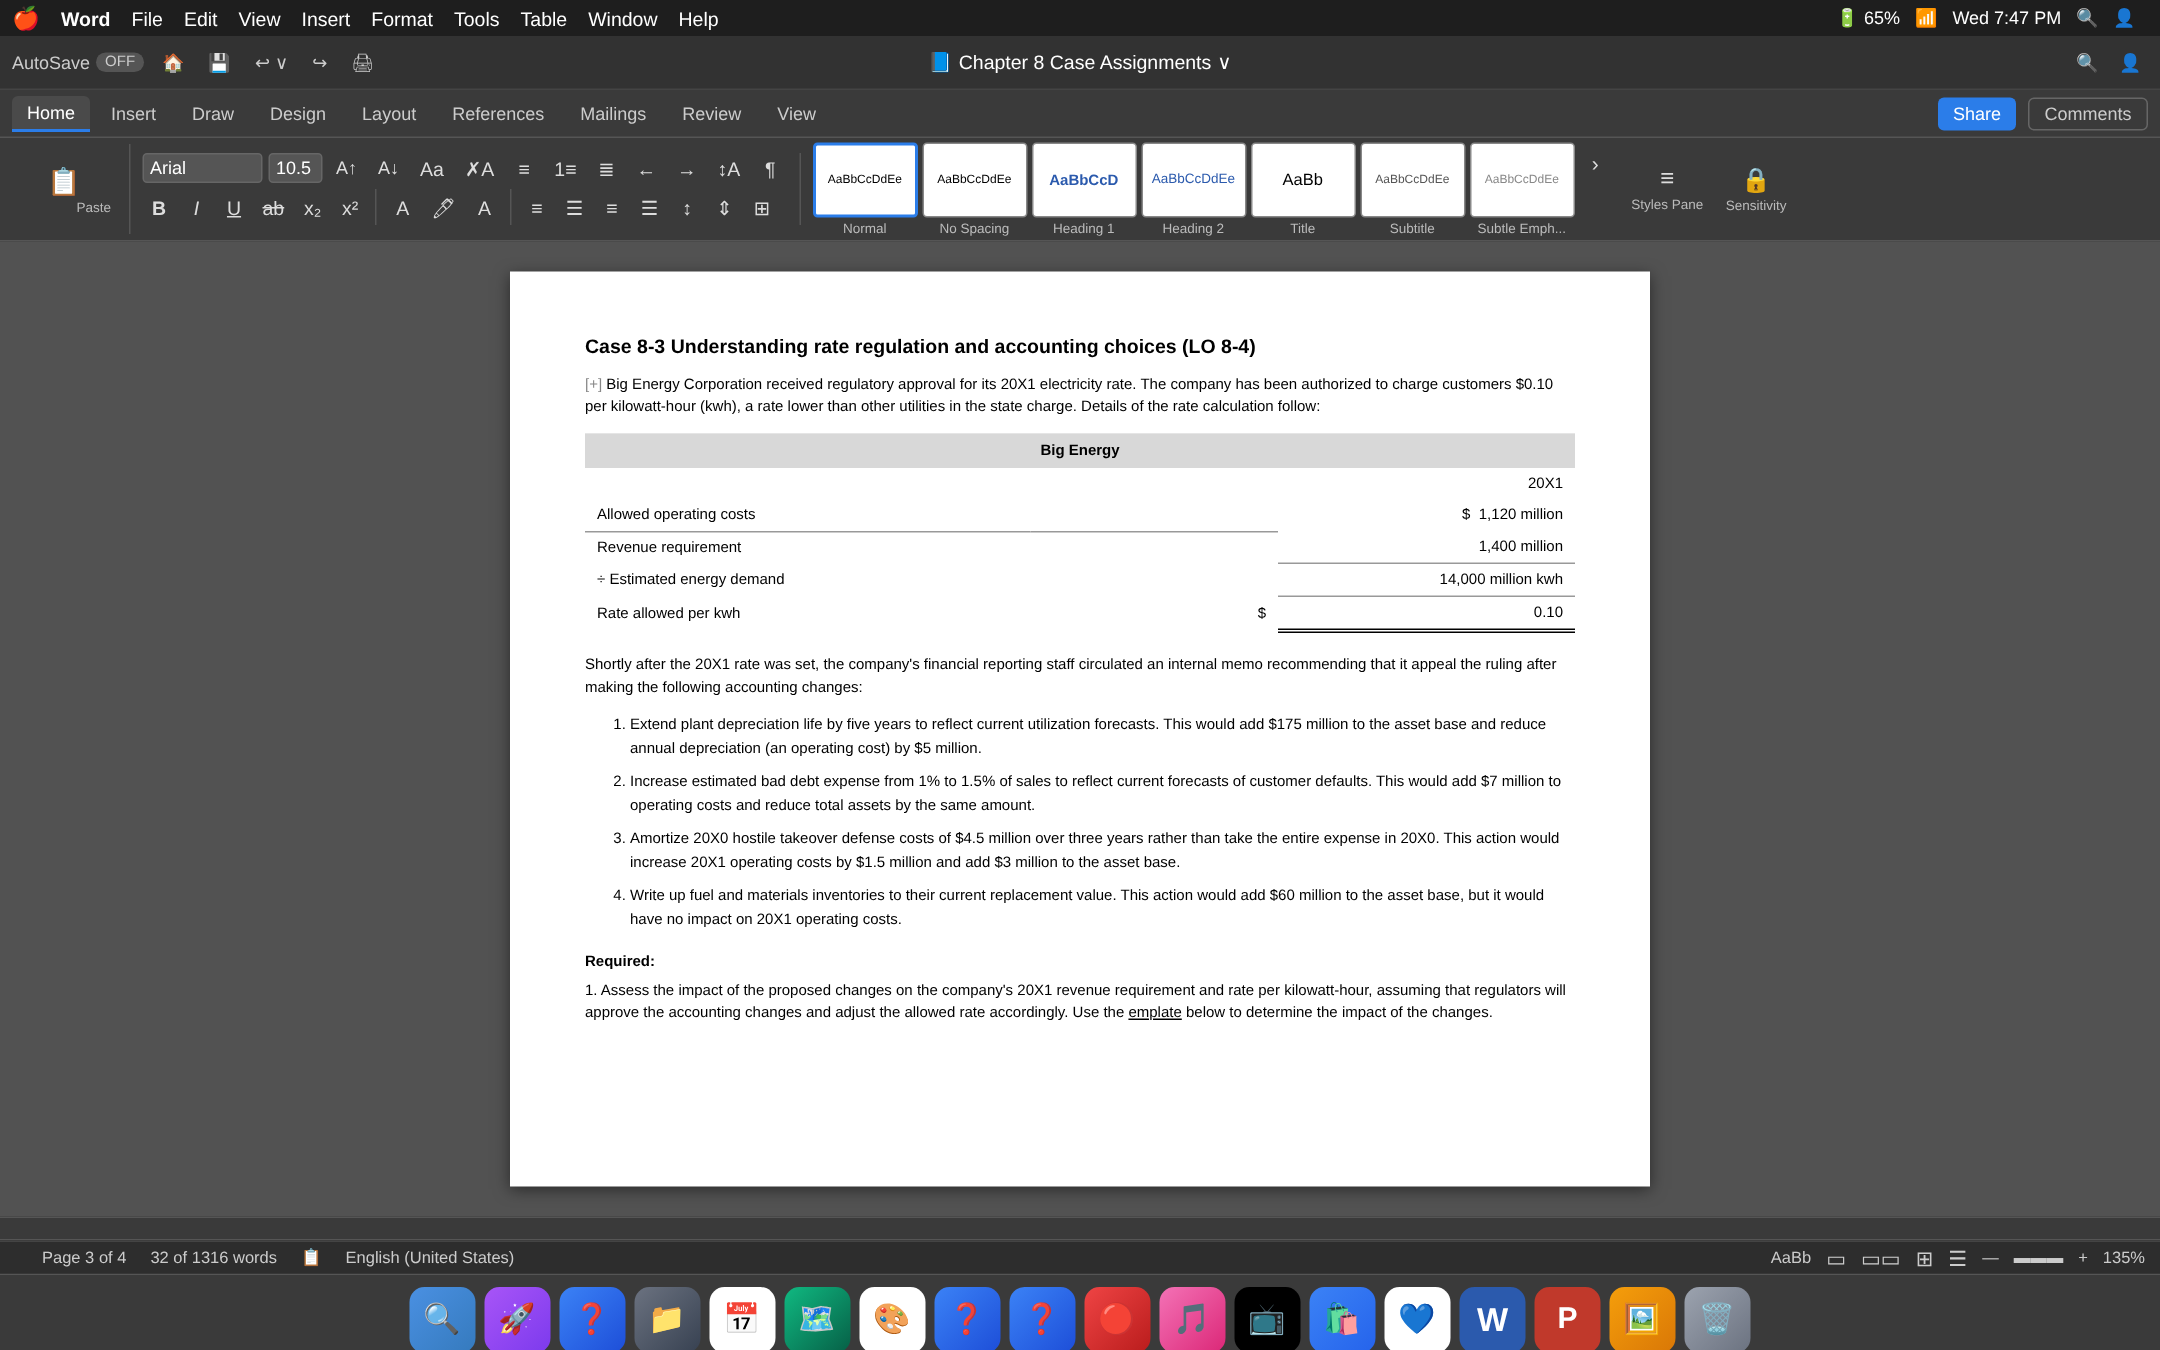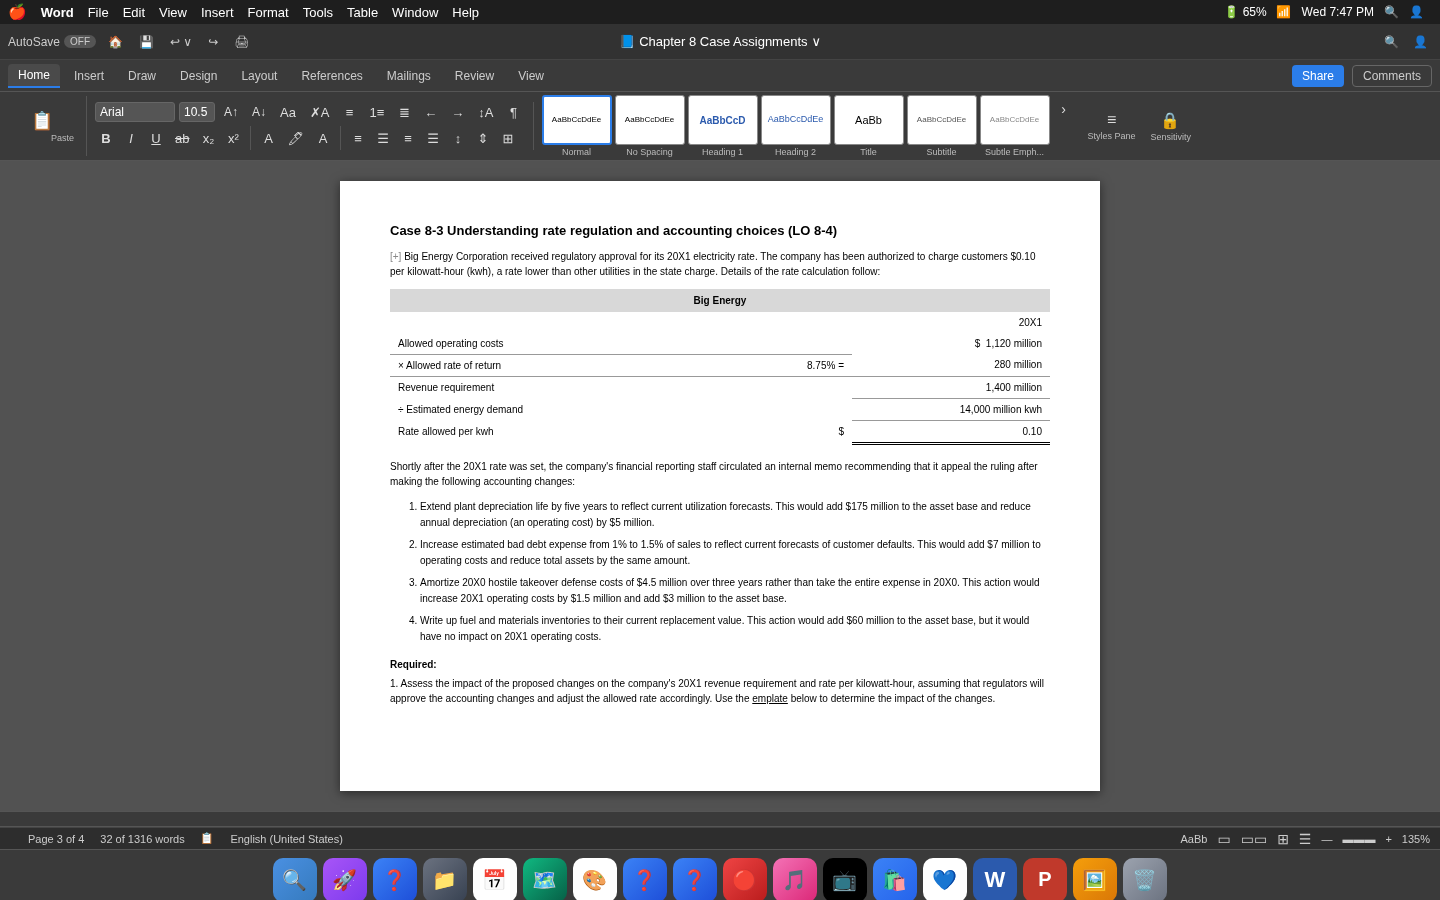--- a/index.html
+++ b/index.html
@@ -416,25 +416,20 @@
         <td class="col-label"></td>
         <td class="col-mid"></td>
         <td class="col-right" style="text-align:right;">20X1</td>
       </tr>
       <tr>
         <td class="col-label border-bottom">Allowed operating costs</td>
         <td class="col-mid border-bottom"></td>
         <td class="col-right" style="text-align:right;">$&nbsp;&nbsp;1,120 million</td>
       </tr>
       <tr>
-        <td class="col-label border-bottom">× Allowed rate of return</td>
-        <td class="col-mid border-bottom" style="text-align:right;">8.75% =</td>
-        <td class="col-right border-bottom" style="text-align:right;">280 million</td>
-      </tr>
-      <tr>
         <td class="col-label">Revenue requirement</td>
         <td class="col-mid"></td>
         <td class="col-right border-bottom" style="text-align:right;">1,400 million</td>
       </tr>
       <tr>
         <td class="col-label">÷ Estimated energy demand</td>
         <td class="col-mid"></td>
         <td class="col-right border-bottom" style="text-align:right;">14,000 million kwh</td>
       </tr>
       <tr>

